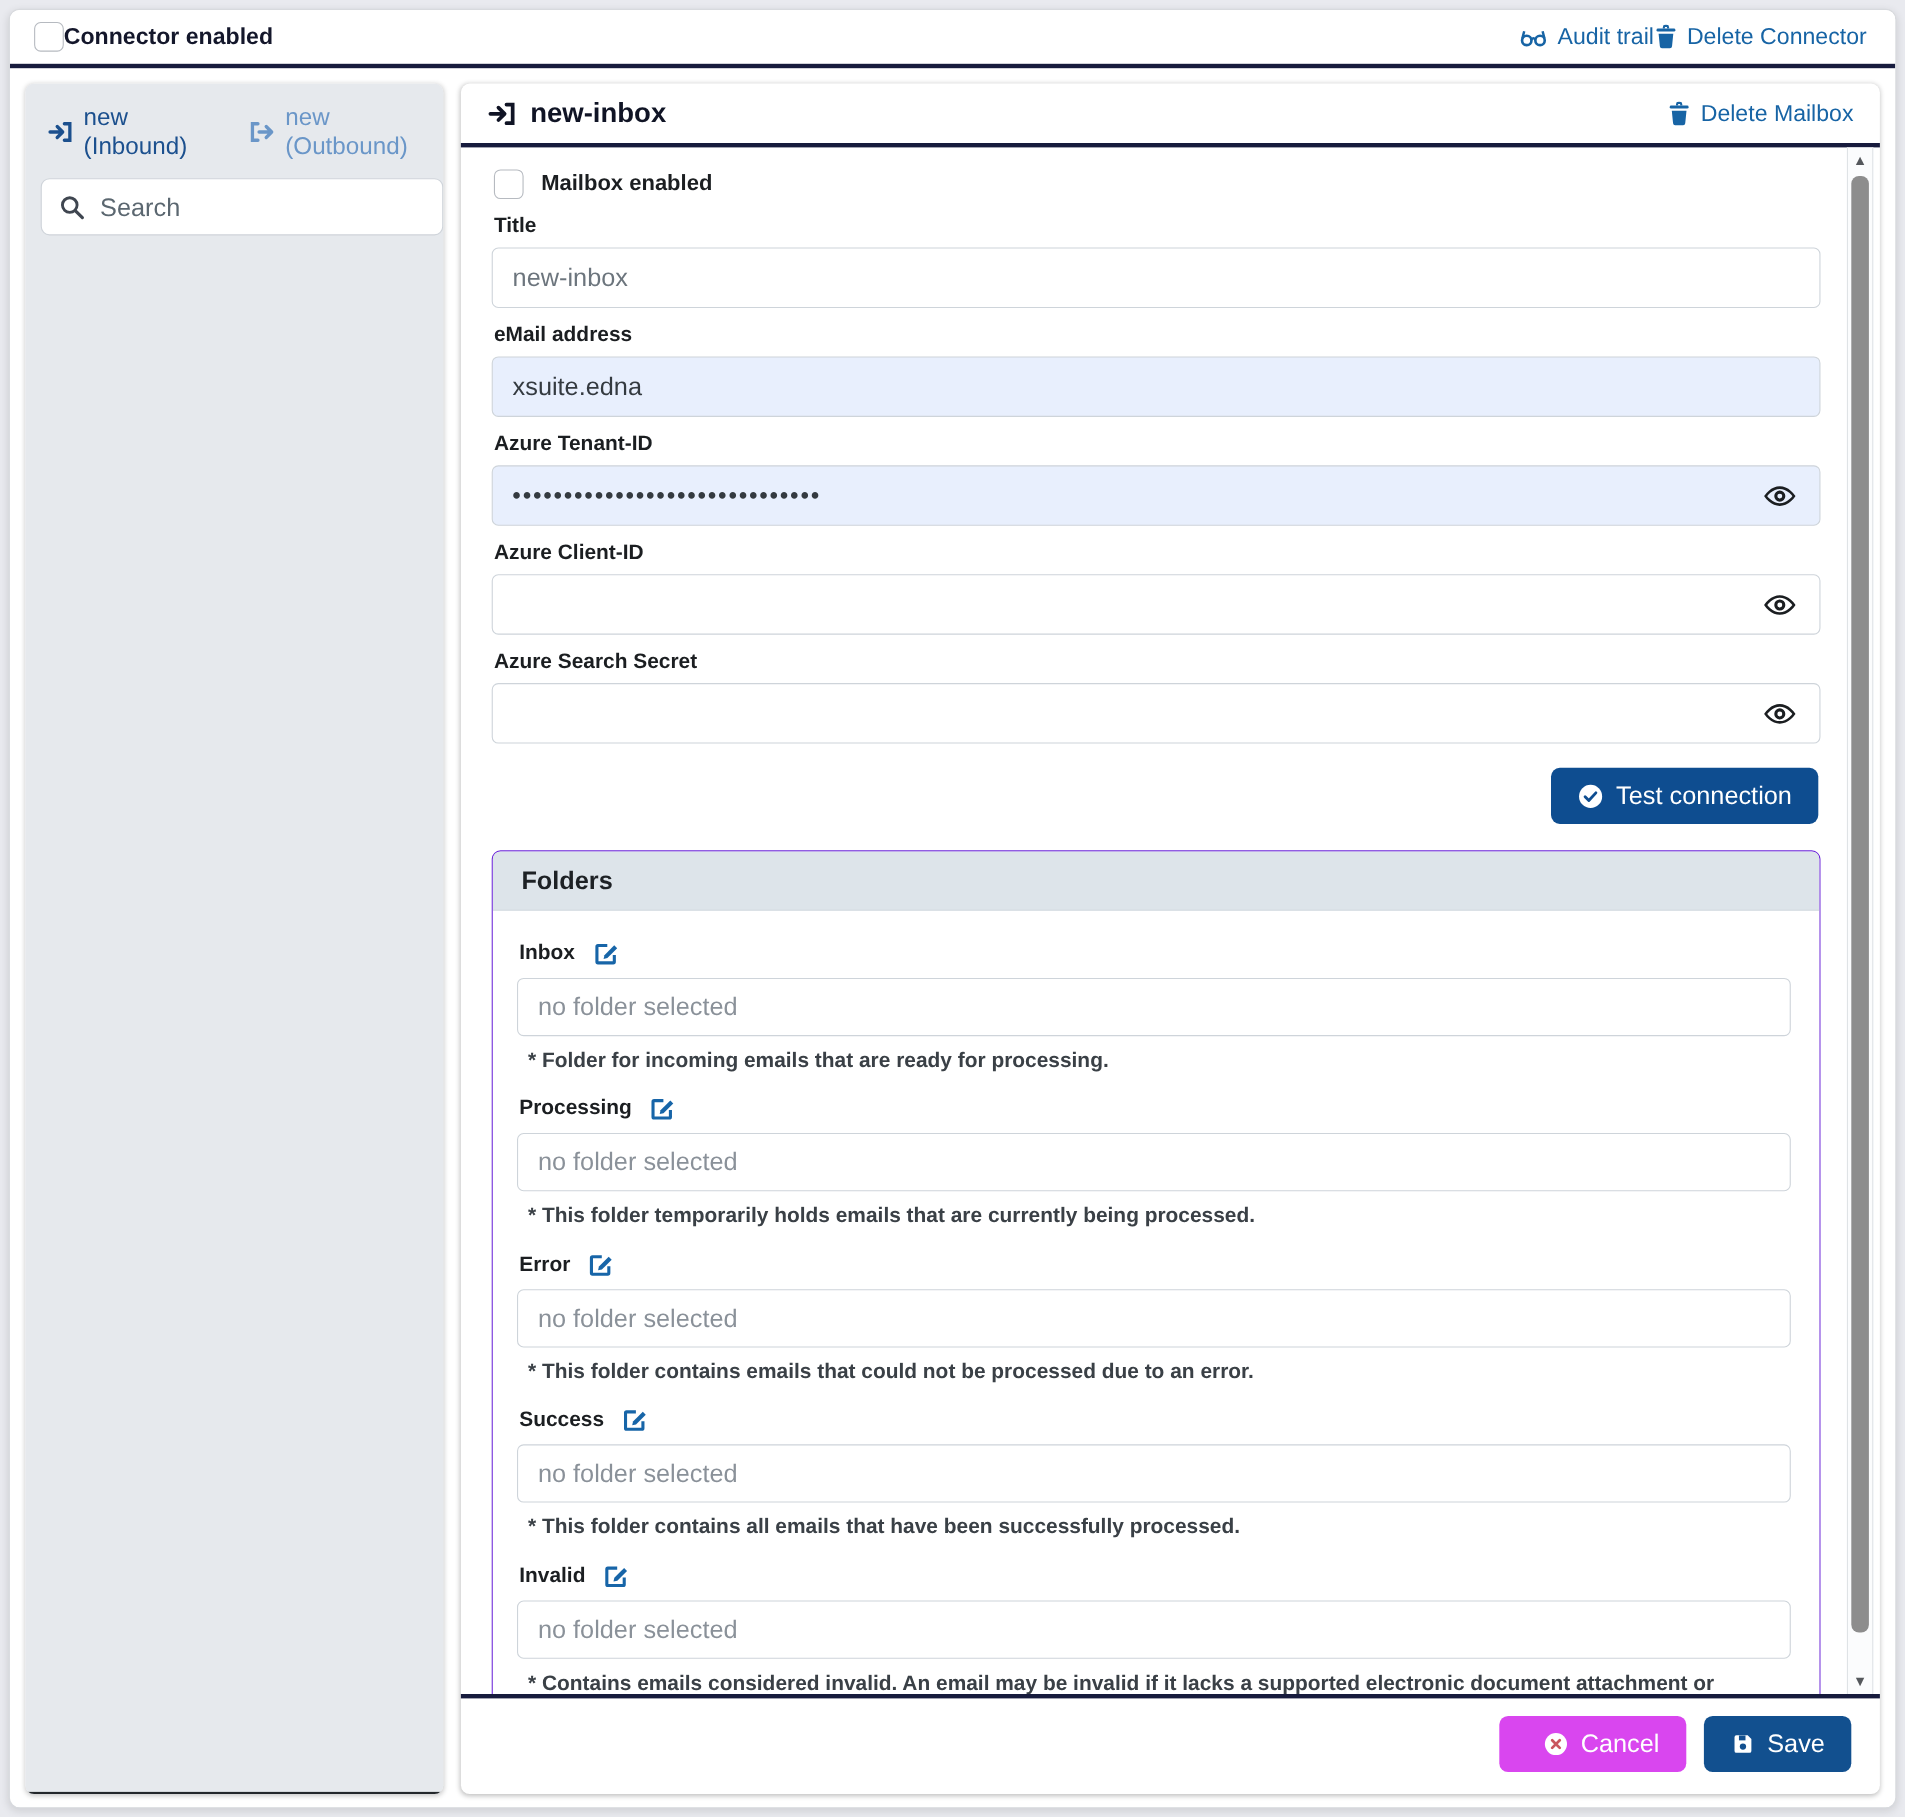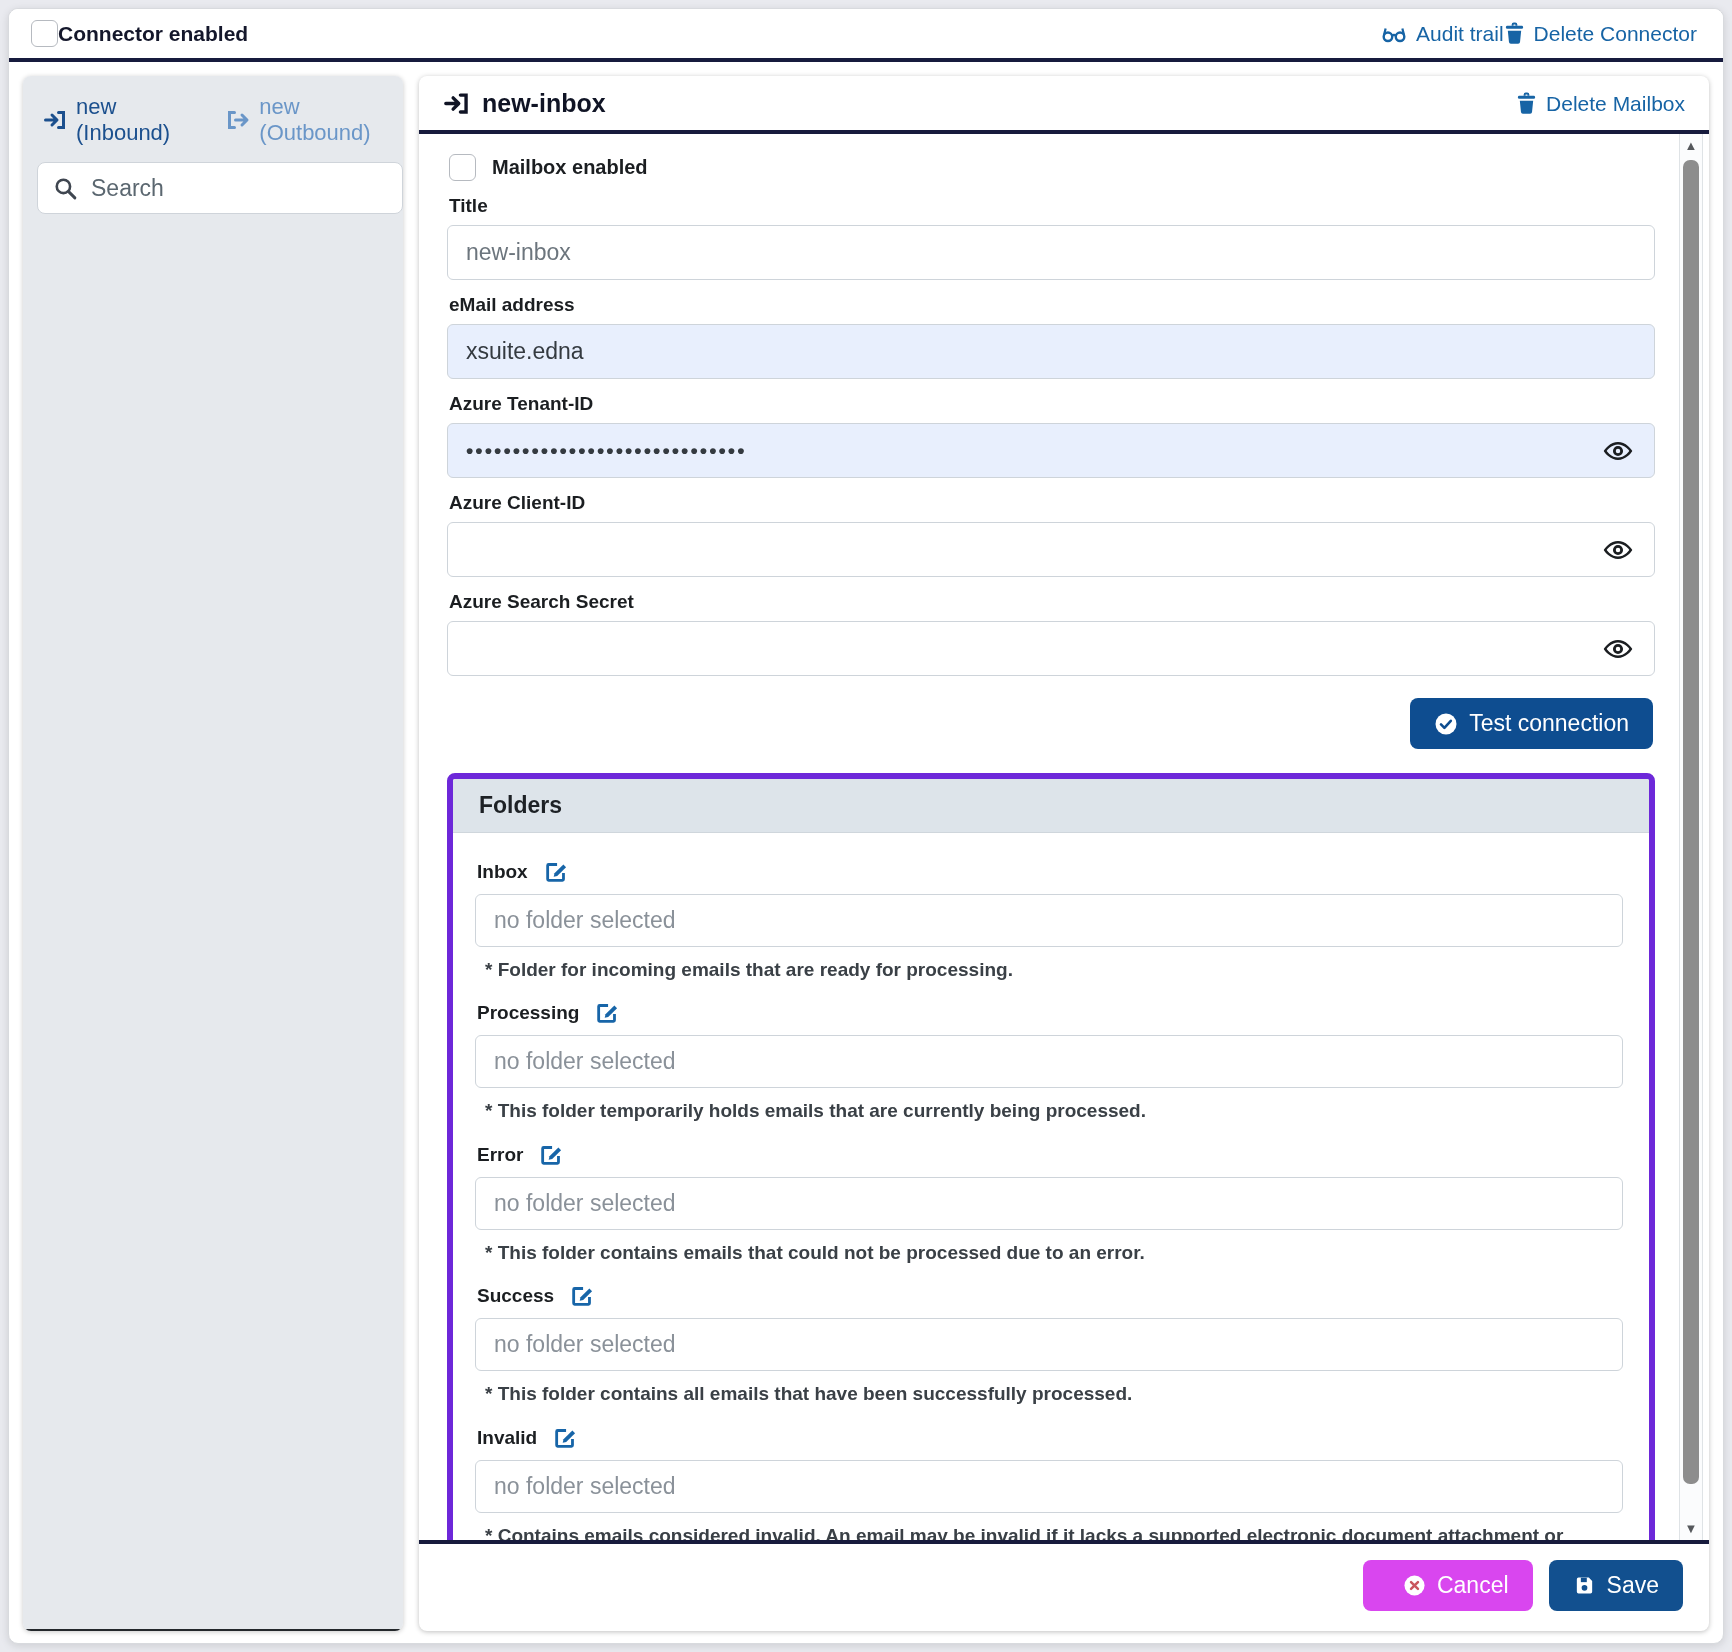--- a/index.html
+++ b/index.html
@@ -93,21 +93,21 @@
                 outline:none; background:#fff; }
   .text-input.filled { background:#e8effd; color:#343a40; }
   .pw-wrap { position:relative; }
   .pw-wrap .text-input { padding-right:70px; }
   .pw-dots { letter-spacing:2px; font-weight:700; font-size:21px; color:#1b1e21; }
   .eye { position:absolute; right:22px; top:50%; transform:translateY(-50%); cursor:pointer;
          color:#1b1e21; display:flex; }
 
   .test-row { display:flex; justify-content:flex-end; margin:22px 2px 24px 0; }
 
-  .folders { border:6px solid #6d28d9; border-radius:8px; overflow:hidden; margin-bottom:6px; }
+  .folders { border:1px solid #6d28d9; border-radius:8px; overflow:hidden; margin-bottom:6px; }
   .folders-header { background:#dde4ea; padding:13px 26px; font-size:23px; font-weight:700;
                     color:#1d2125; border-bottom:1px solid #cfd6dc; }
   .folders-body { padding:16px 26px 20px 22px; background:#fff; }
   .folder-label-row { display:flex; align-items:center; gap:15px; margin:10px 0 9px 2px; }
   .folder-label { font-size:19px; font-weight:700; color:#1b1e21; }
   .edit-icon { color:#1765a8; display:flex; cursor:pointer; }
   .folder-input { width:100%; height:53px; border:1px solid #ced4da; border-radius:6px;
                   font-size:23px; padding:0 18px; font-family:inherit; outline:none; }
   .folder-input::placeholder { color:#8a9199; }
   .hint { font-size:19px; font-weight:600; color:#3a4046; margin:8px 0 16px 10px;

